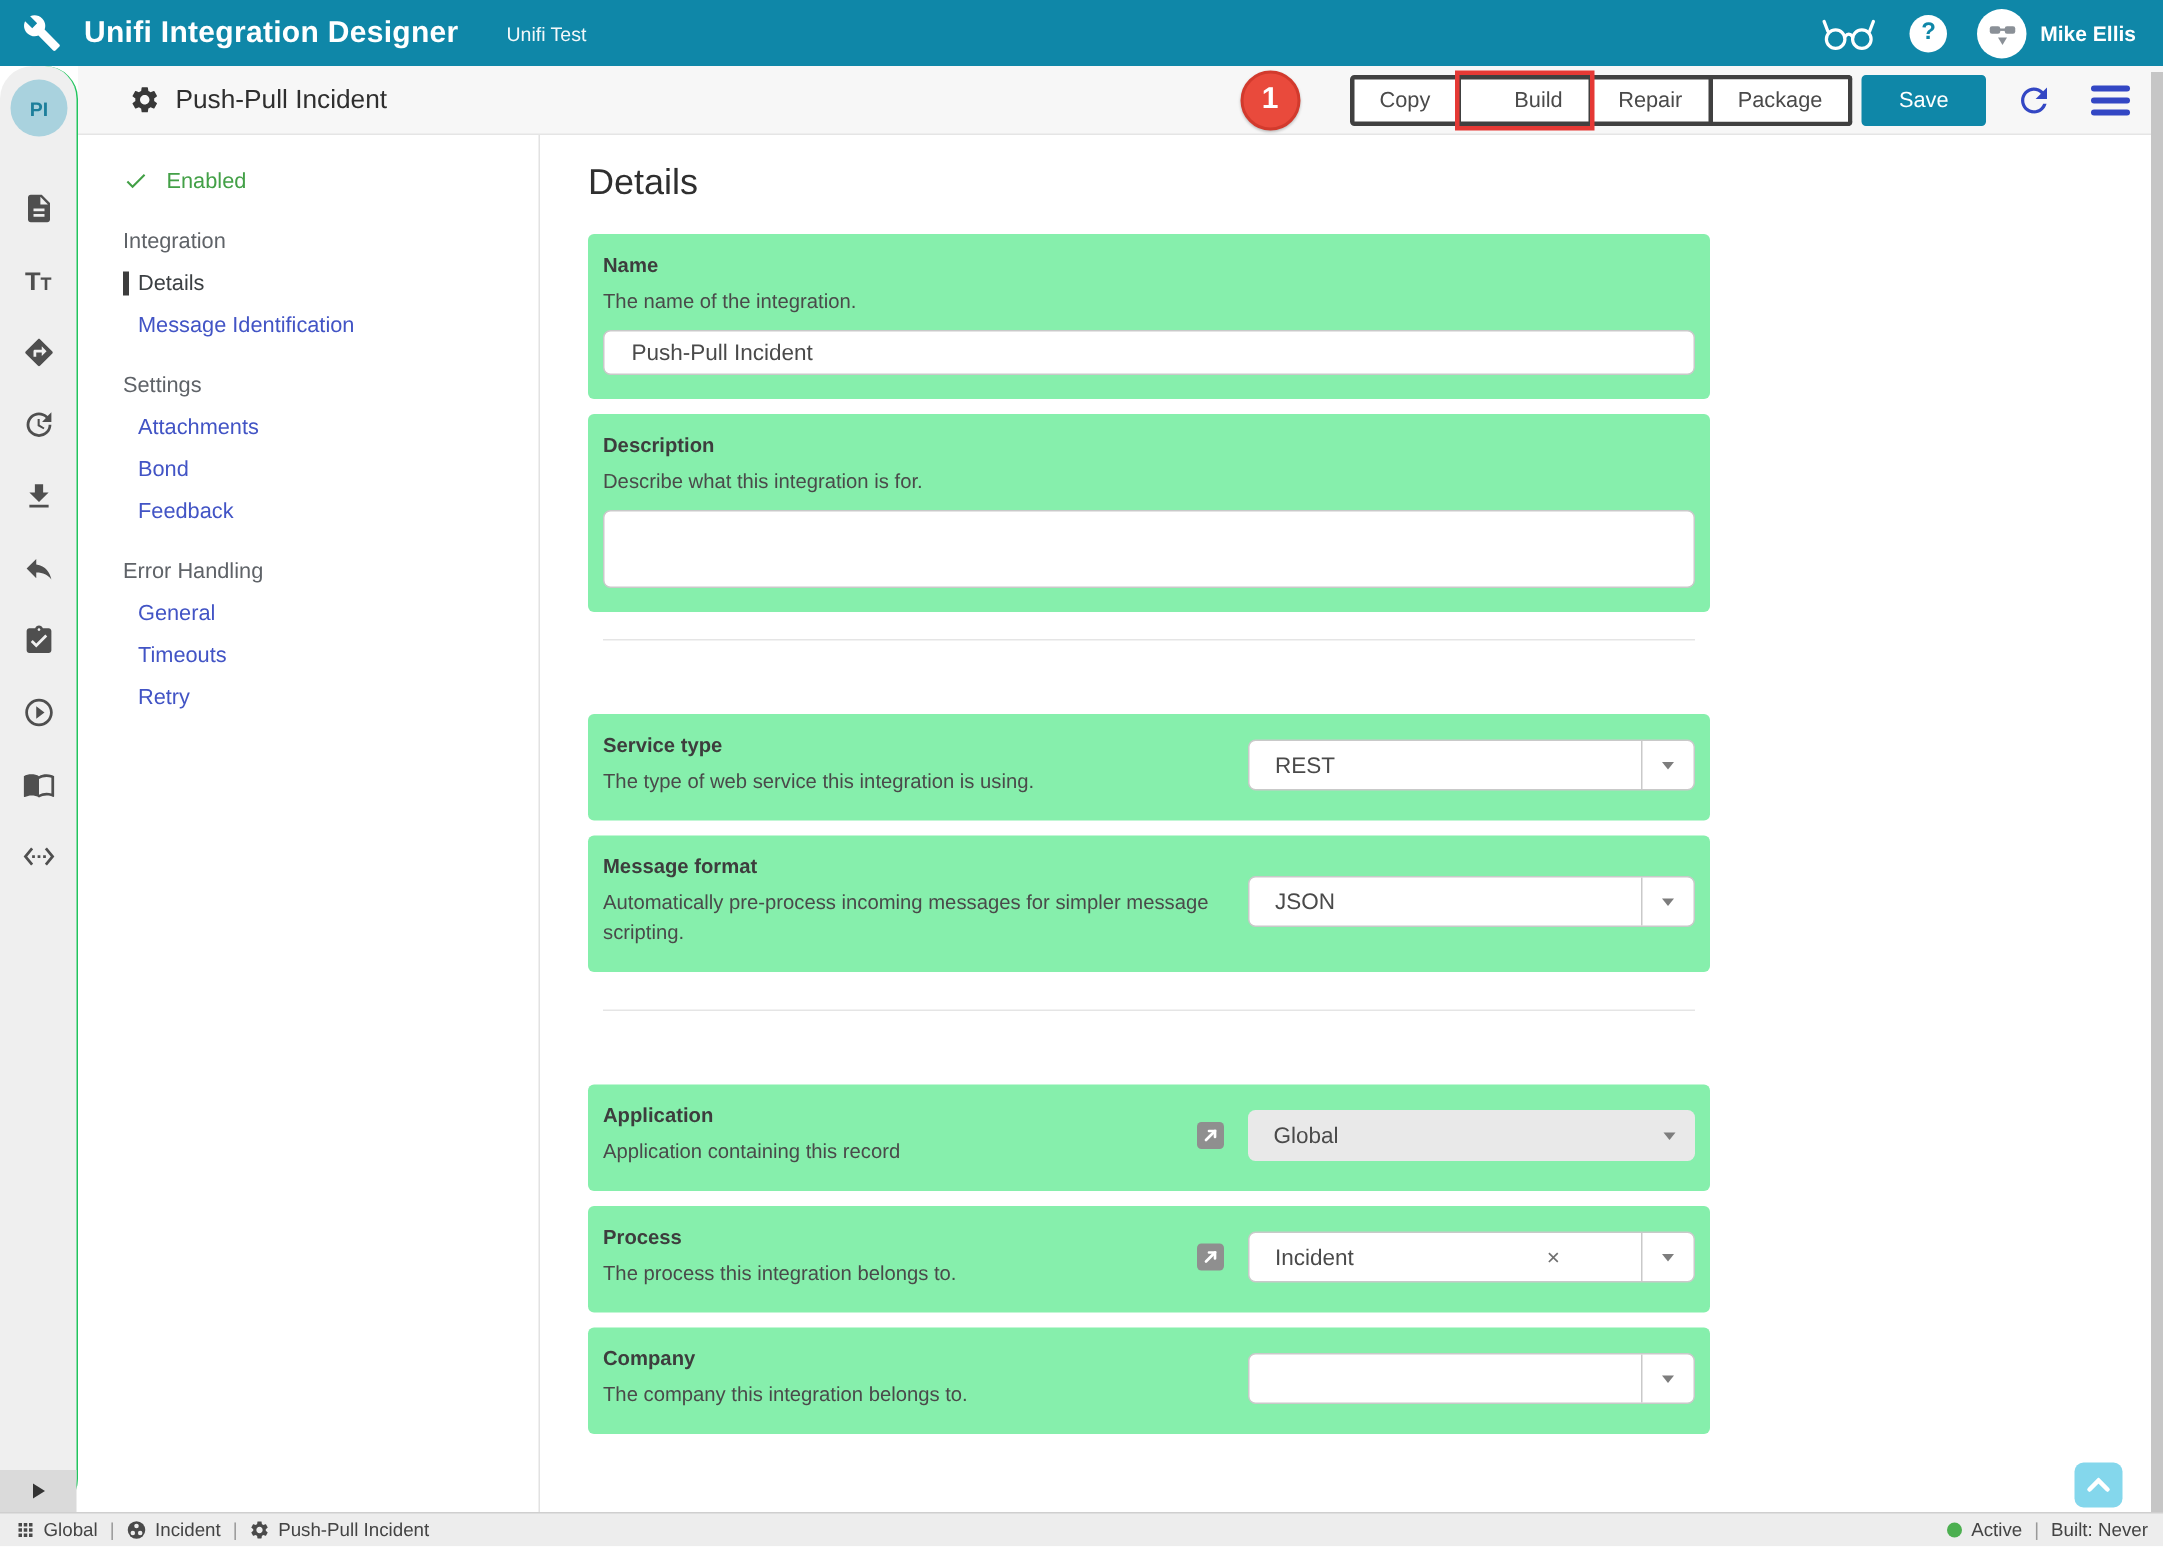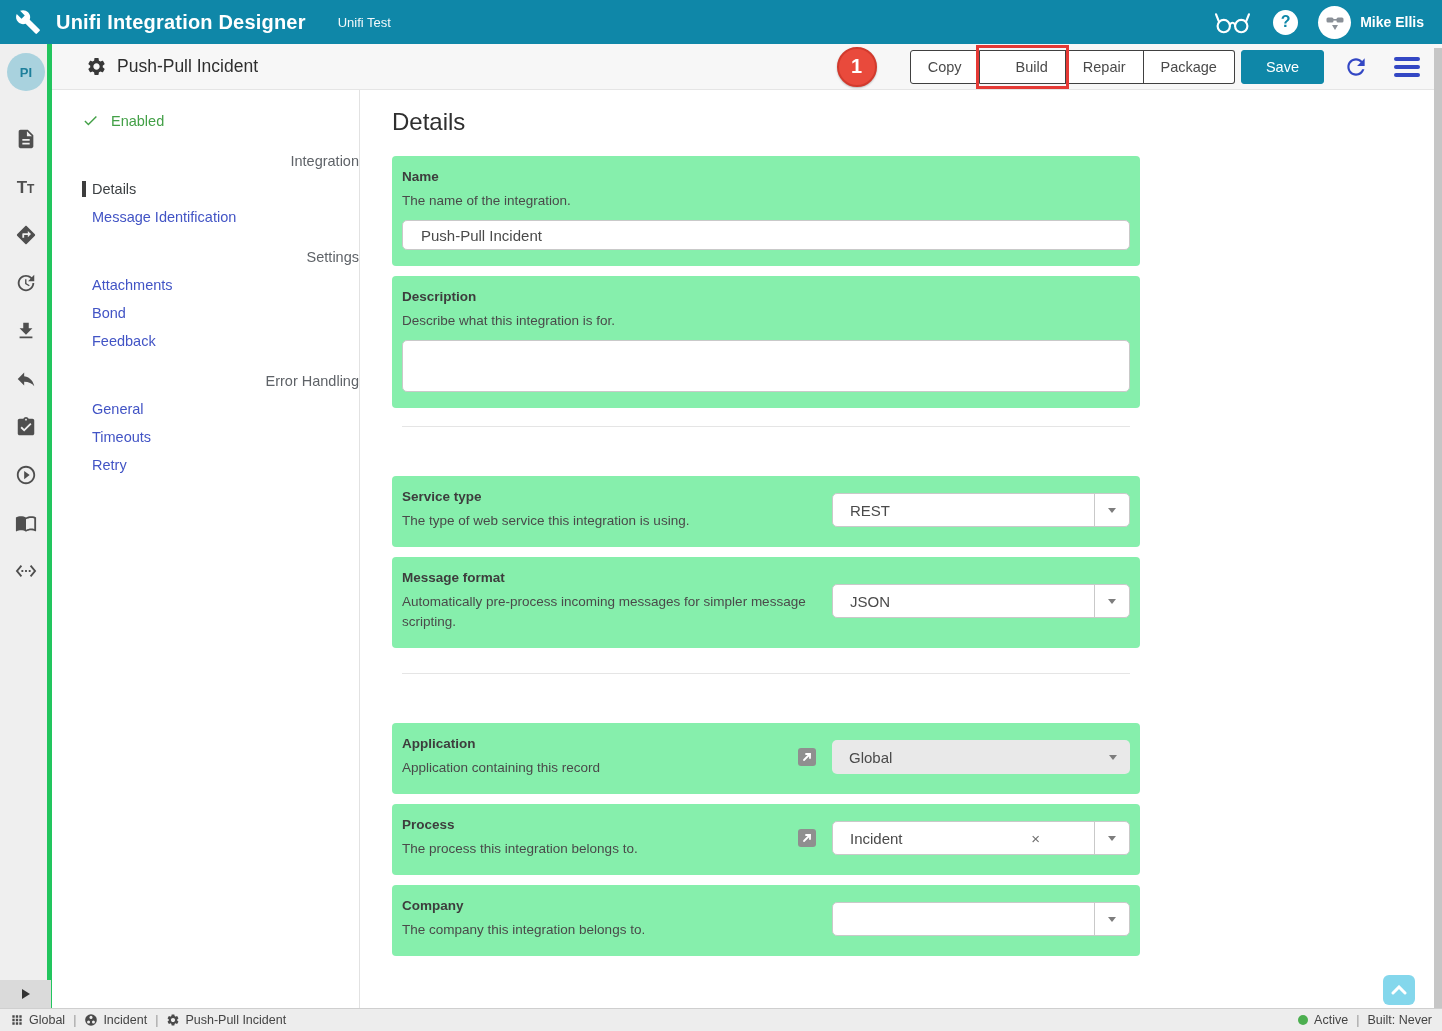--- a/index.html
+++ b/index.html
@@ -41,21 +41,21 @@
   .title-wrap .record-title { font-size:17.5px; color:#2f2f2f; margin-left:10px; }
   .header-actions { margin-left:auto; display:flex; align-items:center; padding-right:22px; }
   .annotation-badge {
     width:40px; height:40px; border-radius:50%;
     background:#e94a3c; border:2px solid #d23a2d; color:#fff;
     font-size:20px; font-weight:700; display:flex; align-items:center; justify-content:center;
     margin-right:33px; box-shadow:0 1px 2px rgba(0,0,0,.25);
   }
   .btn-group { display:flex; }
   .btn {
-    background:#fff; border:1px solid #404040; height:34px; padding:0 17px;
+    background:#fff; border:3px solid #404040; height:34px; padding:0 17px;
     font-size:14.5px; color:#4a4a4a; display:flex; align-items:center; cursor:pointer;
     font-family:inherit;
   }
   .btn + .btn { border-left:none; }
   .btn:first-child { border-radius:3px 0 0 3px; }
   .btn:last-child { border-radius:0 3px 3px 0; }
   .btn-build { position:relative;padding-left:36px; }
   .build-annotation {
     position:absolute; left:-4px; right:-4px; top:-6px; bottom:-6px;
     border:3px solid #e53935; pointer-events:none; z-index:6;
@@ -66,21 +66,21 @@
     cursor:pointer; font-family:Liberation Sans, sans-serif;
   }
   .refresh-btn { margin-left:19px; display:flex; cursor:pointer; }
   .menu-btn { margin-left:25px; display:flex; flex-direction:column; cursor:pointer; }
   .menu-btn span { width:26px; height:4px; background:#3347c4; border-radius:2px; }
   .menu-btn span + span { margin-top:4px; }
 
   
   .rail {
     position:absolute; left:0; top:44px; width:52px; bottom:23px;
-    background:#efefef; border-right:5px solid #22c55e; z-index:4;
+    background:#efefef; border-right:1px solid #22c55e; z-index:4;border-radius:22px;
   }
   .rail-avatar {
     position:absolute; left:7px; top:9px; width:38px; height:38px; border-radius:50%;
     background:#a9d2de; color:#1d7f9b; font-size:13px; font-weight:700;
     display:flex; align-items:center; justify-content:center;
   }
   .rail-icons {
     position:absolute; top:84px; left:0; width:51px;
     display:flex; flex-direction:column; align-items:center; gap:26px;
   }
@@ -95,21 +95,21 @@
   .rail-expand .tri { width:0; height:0; border-left:8px solid #333; border-top:5px solid transparent; border-bottom:5px solid transparent; }
 
   
   .nav {
     position:absolute; left:52px; top:90px; width:308px; bottom:23px;
     background:#fff; border-right:1px solid #e2e2e2;
   }
   .nav-status { display:flex; align-items:center; margin:22px 0 0 30px; color:#43a047; font-size:14.5px; }
   .nav-status svg { margin-right:12px; }
   .nav-section { margin-top:24px; }
-  .nav-section-title { margin-left:30px; font-size:14.5px; color:#5f6368;text-align:right; }
+  .nav-section-title { margin-left:30px; font-size:14.5px; color:#5f6368; }
   .nav-item { margin:12px 0 0 40px; font-size:14.5px; color:#4254c5; cursor:pointer; }
   .nav-item.active { margin-left:30px; color:#3c4043; border-left:4px solid #3d3d3d; padding-left:6px; cursor:default; }
 
   
   .content { position:absolute; left:361px; top:90px; right:8px; bottom:23px; background:#fff; }
   .page-heading { margin:18px 0 0 31px; font-size:24px; color:#2f2f2f; font-weight:400; }
   .card {
     margin-left:31px; width:748px; background:#86efac; border-radius:4px;
     padding:13px 10px 16px 10px;
   }

